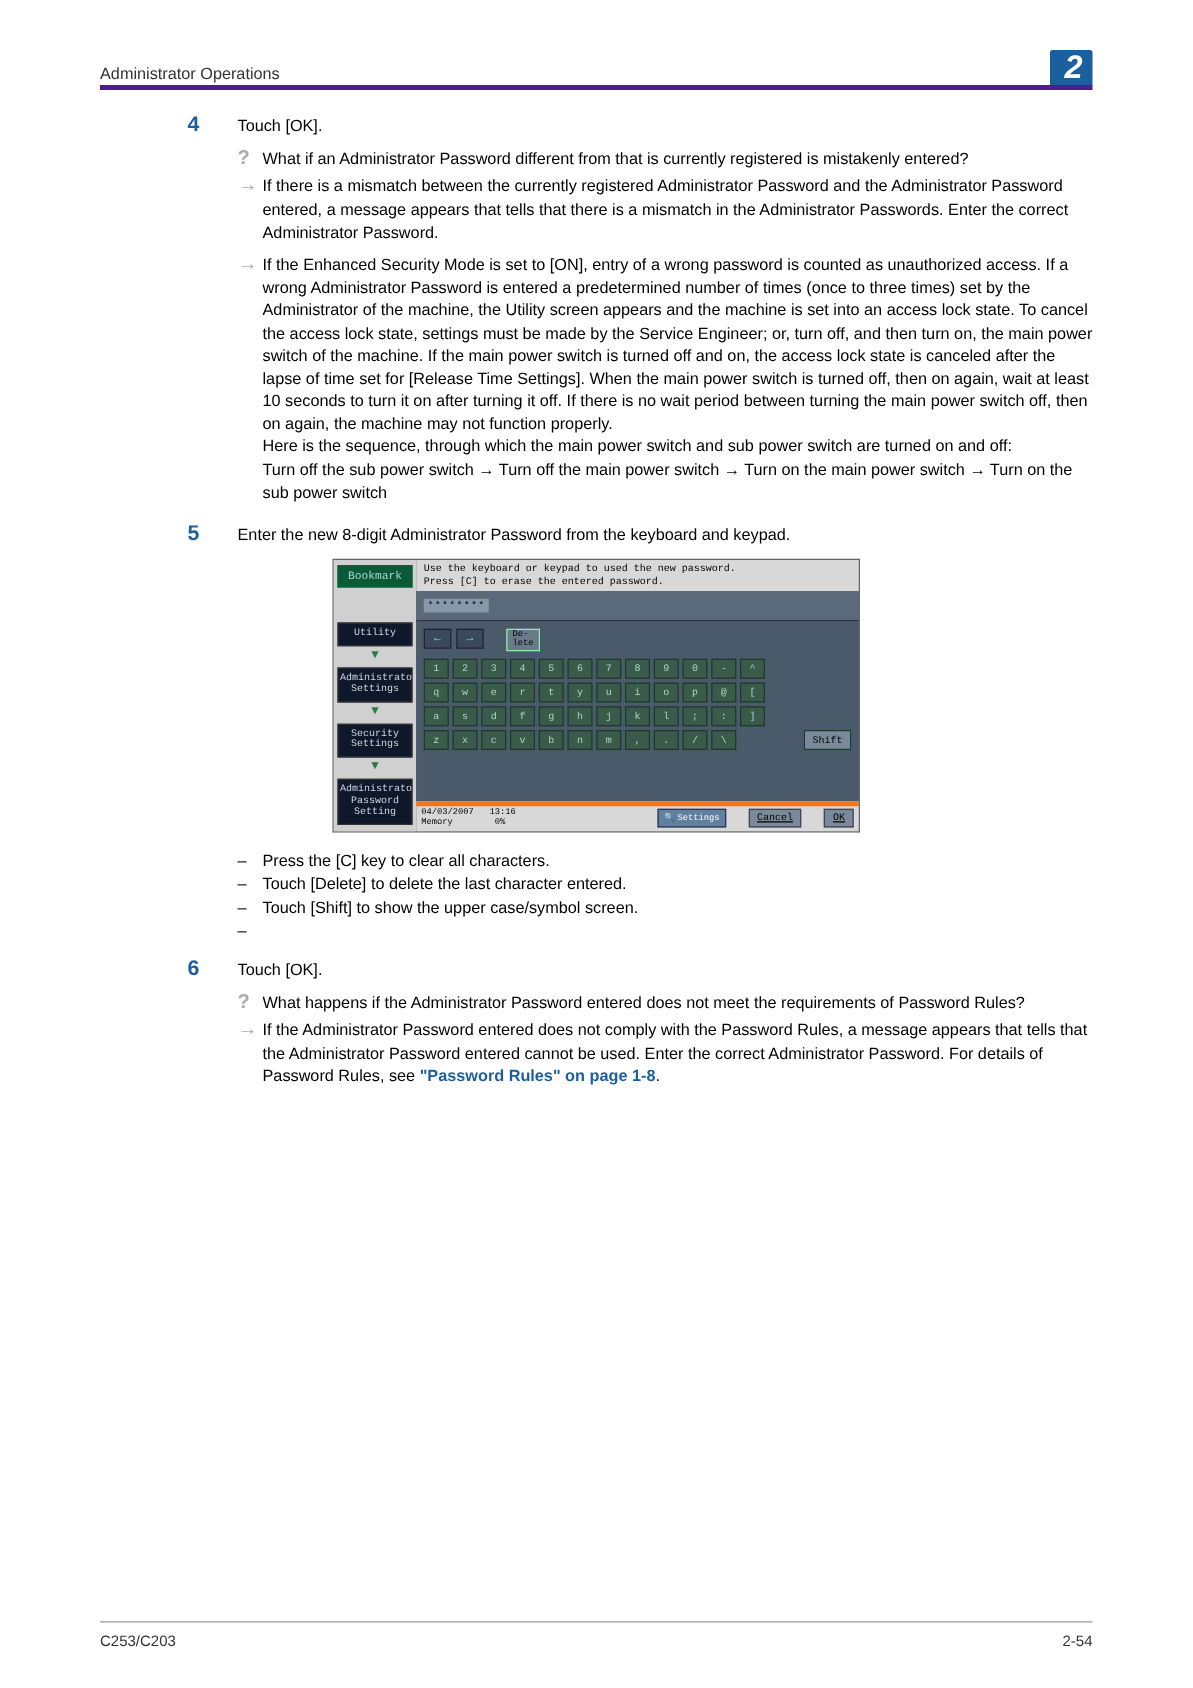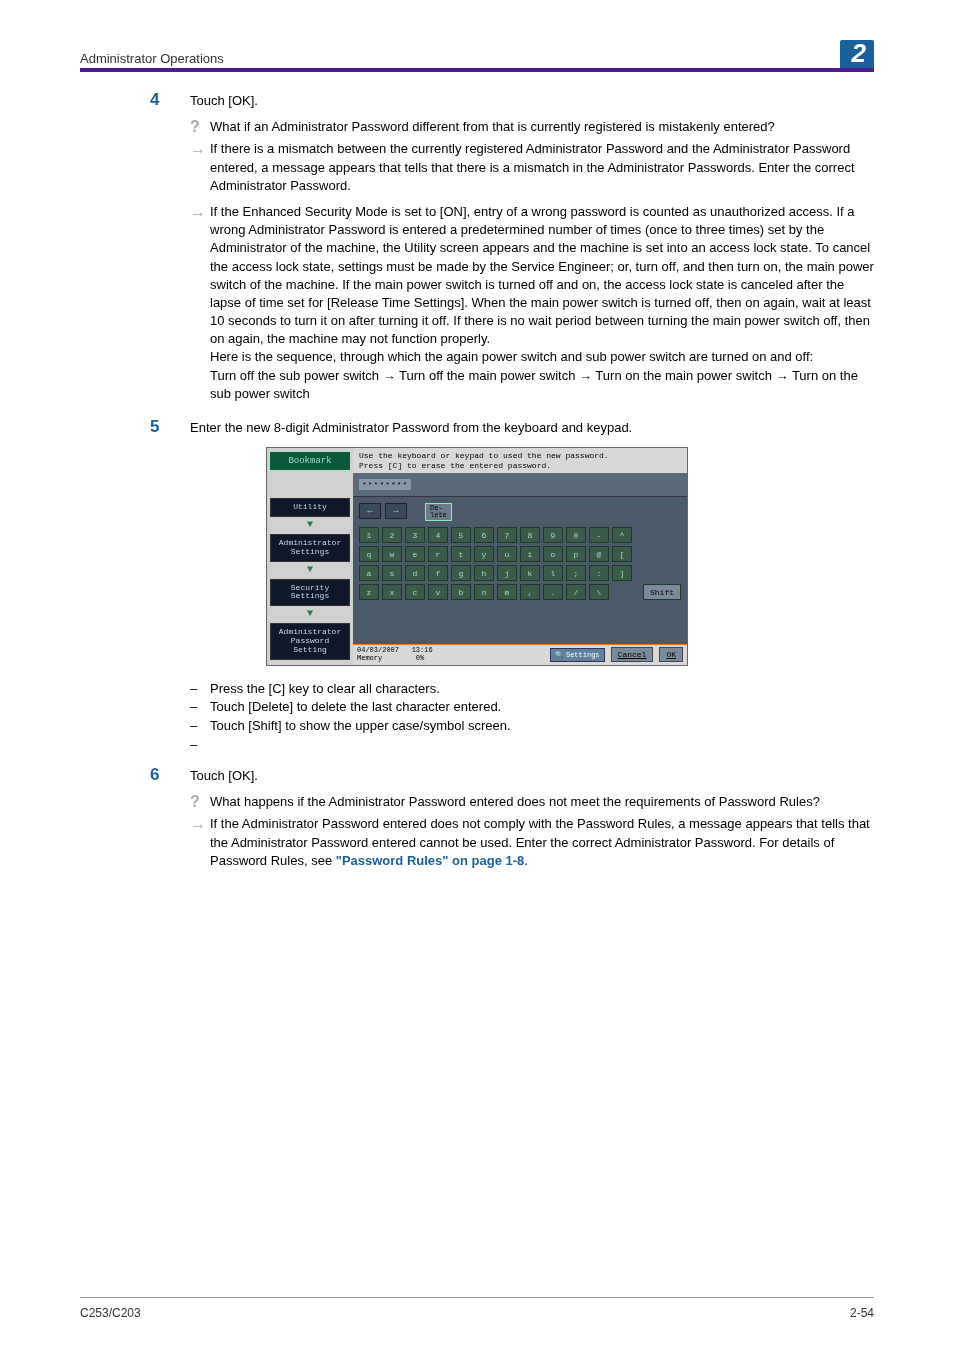--- a/index.html
+++ b/index.html
@@ -103,21 +103,21 @@
   }
   .screenshot {
     width: 420px;
     border: 1px solid #666;
     font-family: "Courier New", monospace;
     font-size: 9px;
     background: #e8e8e8;
     display: flex;
   }
   .ss-sidebar {
-    width: 86px;
+    width: 66px;
     background: #d0d0d0;
     display: flex;
     flex-direction: column;
     padding: 4px 3px 3px 3px;
     box-sizing: border-box;
   }
   .ss-bookmark {
     background: #0a5a3a;
     color: #a8d8c0;
     text-align: center;
@@ -229,24 +229,24 @@
     color: #000;
     width: 36px;
     font-size: 8px;
     margin-left: auto;
   }
   .ss-bottom {
     background: #d8d8d8;
     display: flex;
     align-items: center;
     padding: 2px 4px;
-    gap: 6px;
+    gap: 18px;
     font-size: 7px;
     color: #000;
-    border-top: 1px solid #f97316;
+    border-top: 4px solid #f97316;
   }
   .ss-bottom-left {
     flex: 1;
     line-height: 1.1;
   }
   .ss-bot-btn {
     background: #7a8a9a;
     border: 1px solid #445;
     color: #000;
     padding: 2px 6px;
@@ -297,21 +297,21 @@
       <div class="qa-text">What if an Administrator Password different from that is currently registered is mistakenly entered?</div>
     </div>
     <div class="qa-row">
       <div class="qa-icon">→</div>
       <div class="qa-text">If there is a mismatch between the currently registered Administrator Password and the Administrator Password entered, a message appears that tells that there is a mismatch in the Administrator Passwords. Enter the correct Administrator Password.</div>
     </div>
     <div class="qa-row" style="margin-top:8px;">
       <div class="qa-icon">→</div>
       <div class="qa-text">
         <span>If the Enhanced Security Mode is set to [ON], entry of a wrong password is counted as unauthorized access. If a wrong Administrator Password is entered a predetermined number of times (once to three times) set by the Administrator of the machine, the Utility screen appears and the machine is set into an access lock state. To cancel the access lock state, settings must be made by the Service Engineer; or, turn off, and then turn on, the main power switch of the machine. If the main power switch is turned off and on, the access lock state is canceled after the lapse of time set for [Release Time Settings]. When the main power switch is turned off, then on again, wait at least 10 seconds to turn it on after turning it off. If there is no wait period between turning the main power switch off, then on again, the machine may not function properly.</span><br>
-        <span>Here is the sequence, through which the again power switch and sub power switch are turned on and off:</span><br>
+        <span>Here is the sequence, through which the main power switch and sub power switch are turned on and off:</span><br>
         <span>Turn off the sub power switch → Turn off the main power switch → Turn on the main power switch → Turn on the sub power switch</span>
       </div>
     </div>
   </div>
 
   <div class="step-block" style="margin-top:14px;">
     <div class="step-num">5</div>
     <div class="step-text">Enter the new 8-digit Administrator Password from the keyboard and keypad.</div>
   </div>
 

